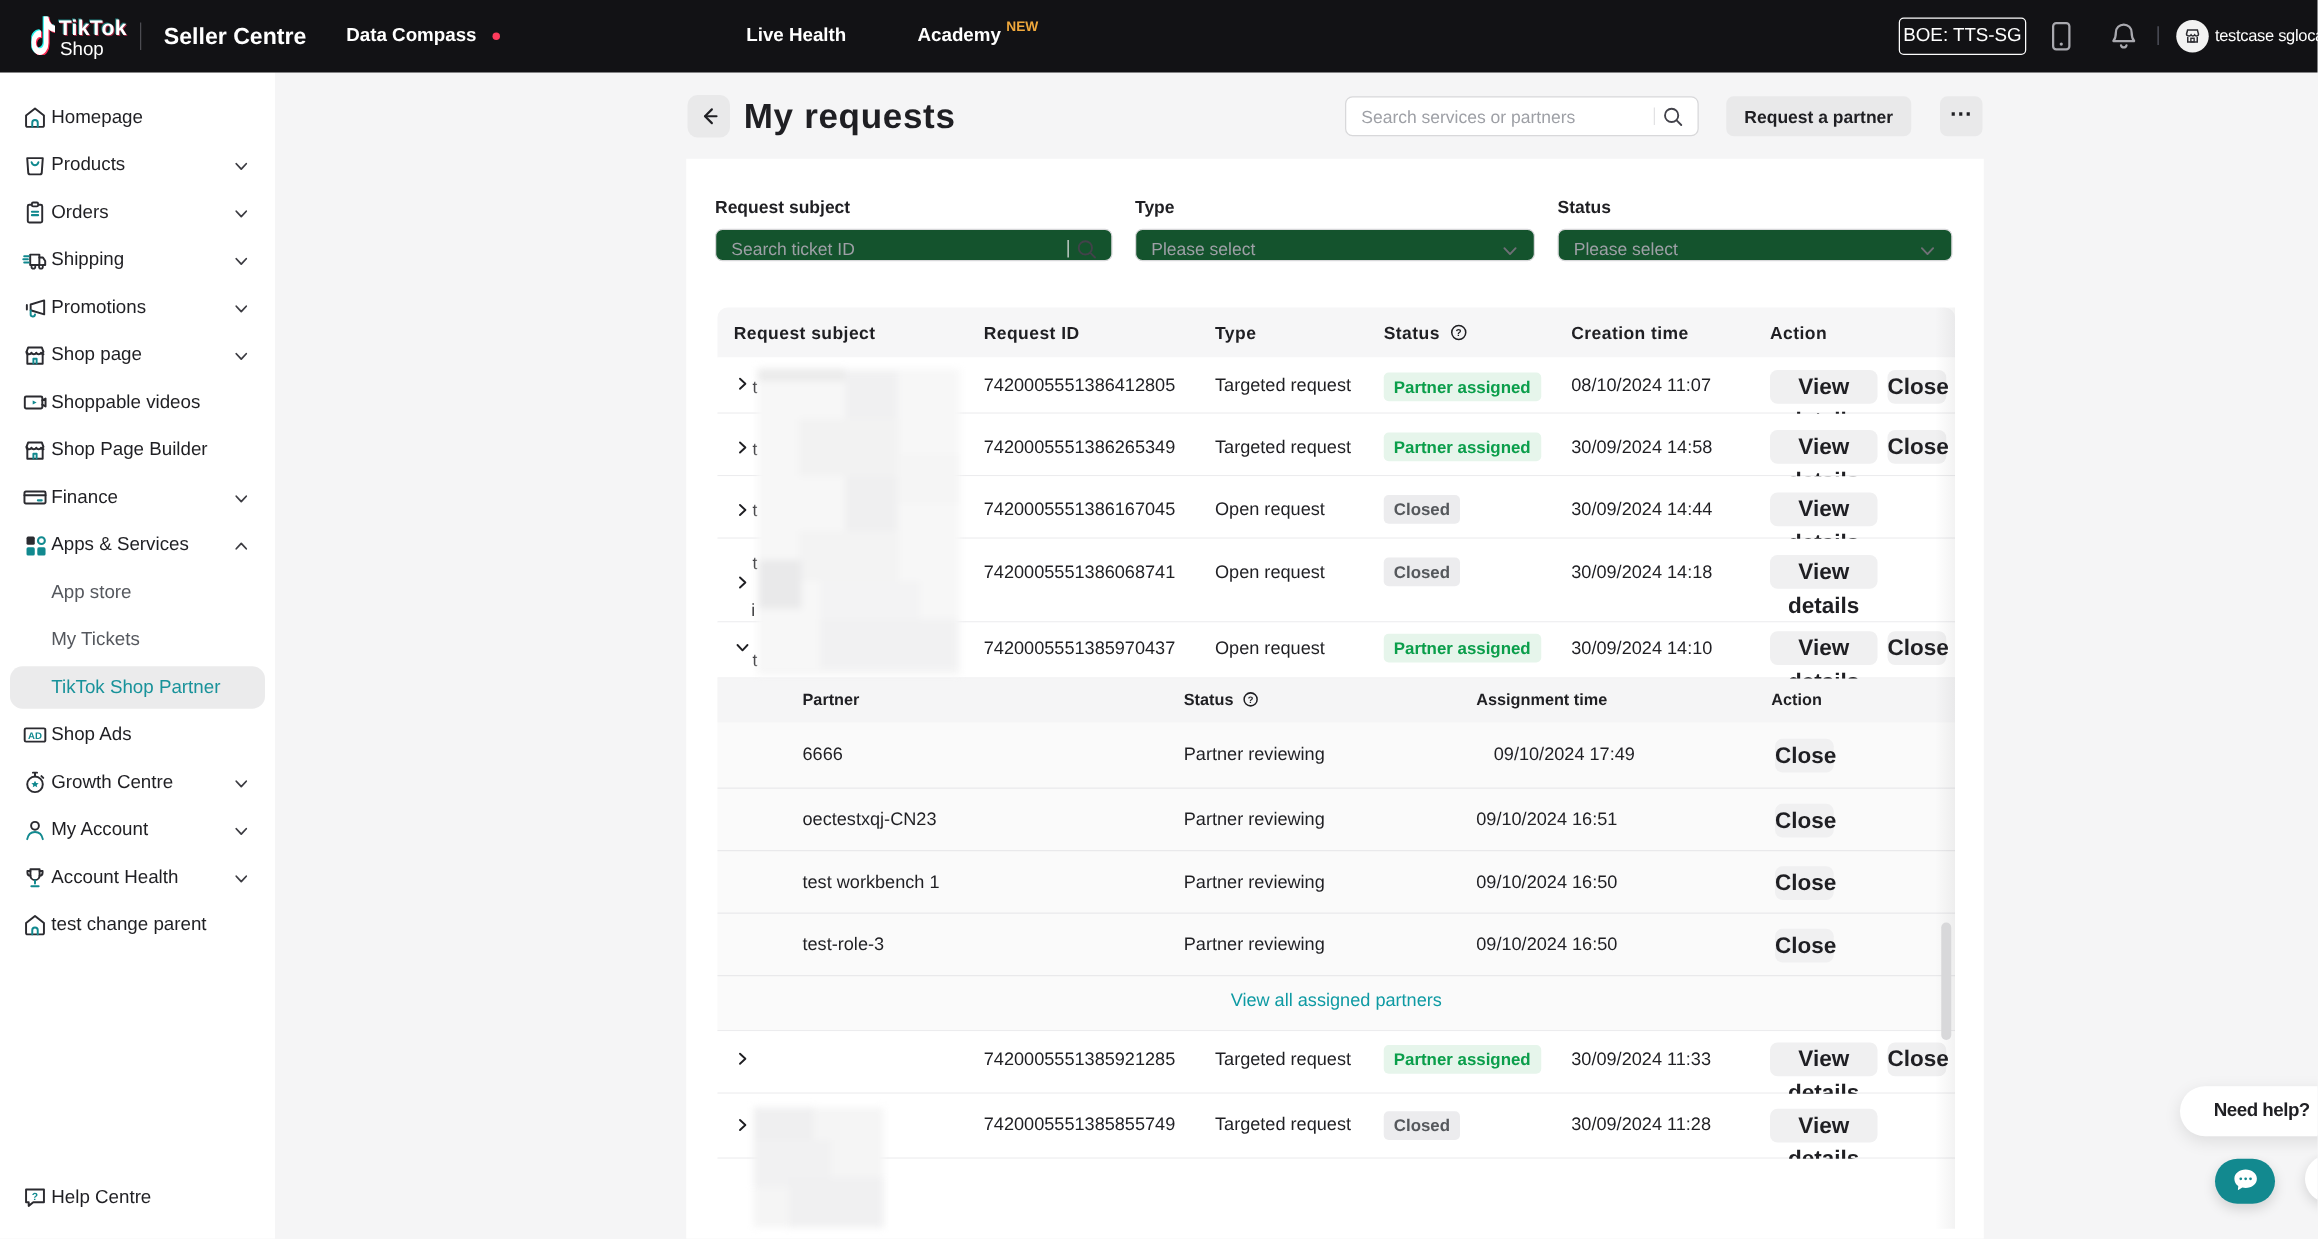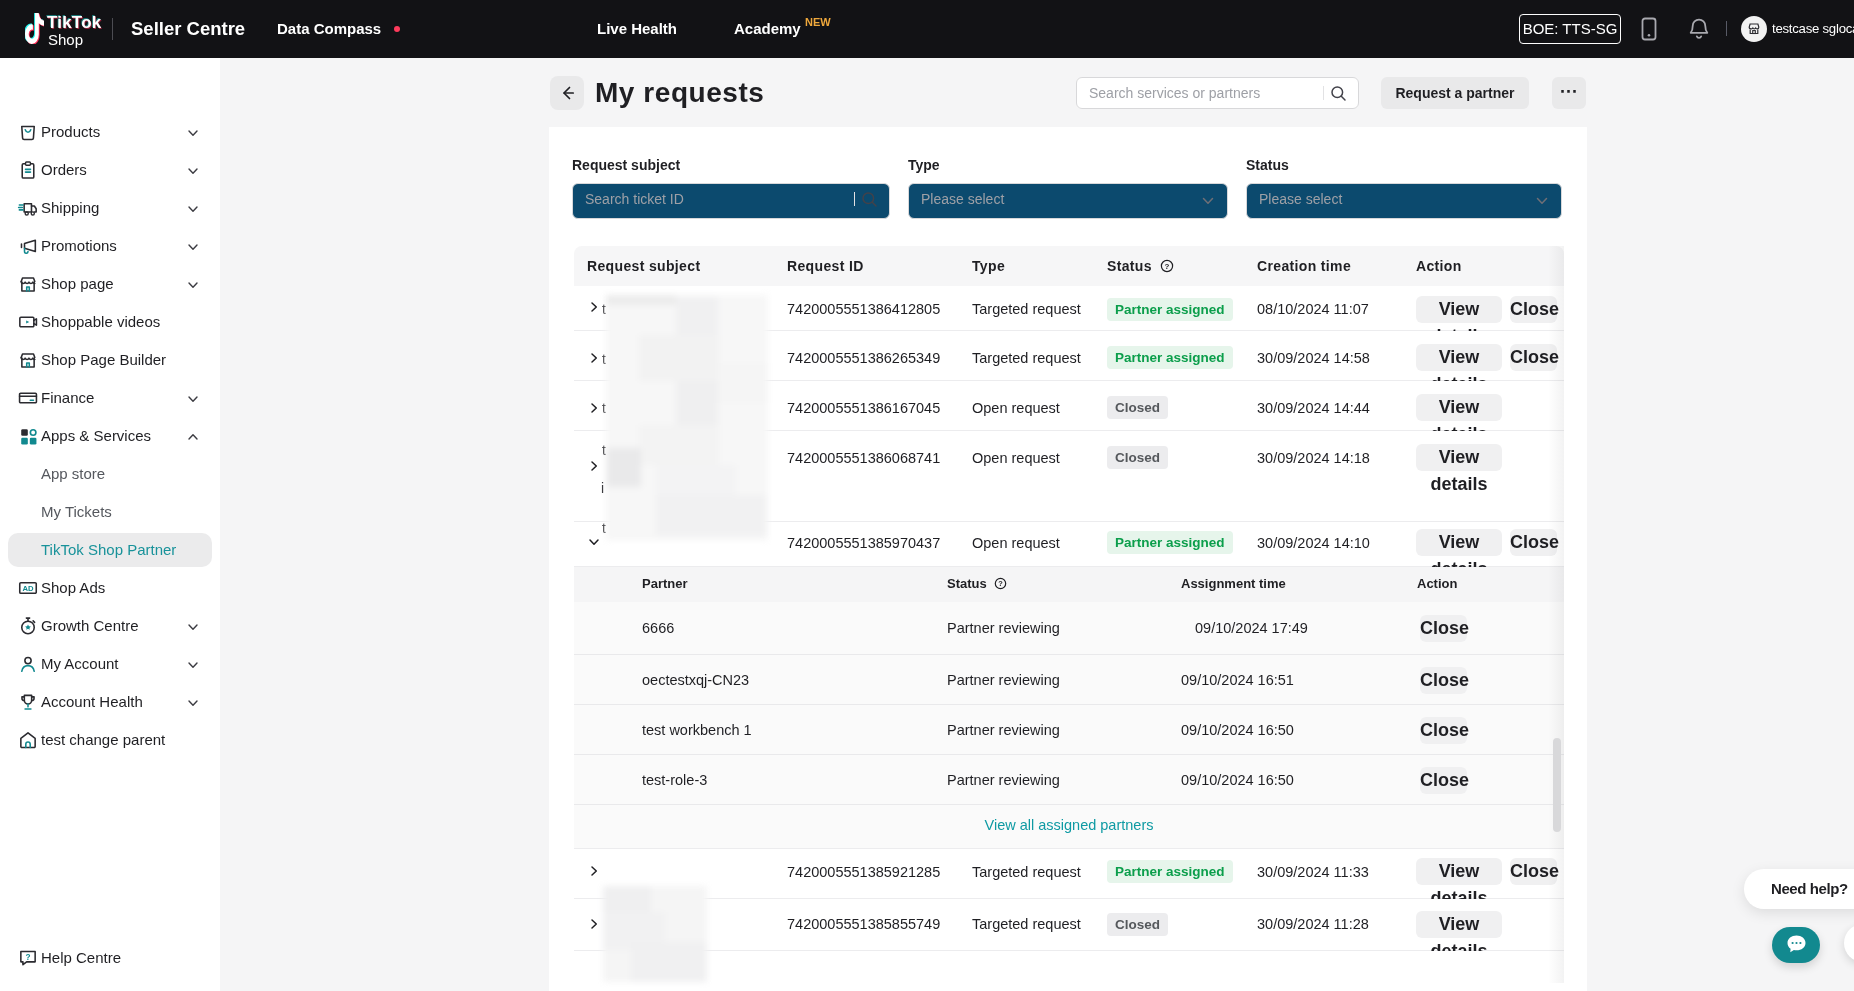--- a/index.html
+++ b/index.html
@@ -39,21 +39,21 @@
   .backbtn { position:absolute; left:550px; top:76px; width:34px; height:34px; border-radius:8px; background:#e9e9ea; text-align:center; }
   .pgtitle { position:absolute; left:595px; top:76px; height:34px; line-height:34px; font-size:28px; font-weight:700; letter-spacing:.55px; }
   .hsearch { position:absolute; left:1076px; top:77px; width:283px; height:32px; border:1px solid #d8d8da; border-radius:6px; background:#fff; }
   .hsearch .ph { position:absolute; left:12px; top:0; line-height:30px; font-size:14px; color:#9ea0a6; }
   .rap-btn { position:absolute; left:1381px; top:77px; width:148px; height:32px; border-radius:6px; background:#e9e9ea;
     text-align:center; line-height:32px; font-size:14px; font-weight:700; }
   .more-btn { position:absolute; left:1552px; top:77px; width:34px; height:32px; border-radius:6px; background:#e9e9ea;
     text-align:center; line-height:28px; font-size:18px; font-weight:700; letter-spacing:1px; }
 
   .flabel { position:absolute; top:157px; font-size:14px; font-weight:700; }
-  .finput { position:absolute; top:183px; height:36px; border:1px solid #d8d8da; border-radius:6px; background:#0c4a6e; }
+  .finput { position:absolute; top:183px; height:26px; border:1px solid #d8d8da; border-radius:6px; background:#14532d; }
   .finput .ph { position:absolute; left:12px; top:0; line-height:30px; font-size:14px; color:#9ea0a6; }
 
   
   .tbl { position:absolute; left:574px; top:246px; width:990px; }
   .thead { position:relative; height:40px; background:#f6f6f7; border-radius:8px 8px 0 0; }
   .thead span { position:absolute; top:0; line-height:40px; font-size:14px; font-weight:700; letter-spacing:.35px; }
   .trow { position:relative; border-bottom:1px solid #ececee; background:#fff; }
   .trow .cell { position:absolute; font-size:14.5px; line-height:20px; white-space:nowrap; }
   .badge { position:absolute; height:23px; border-radius:4px; font-size:13.5px; font-weight:700; line-height:23px; padding:0 8px; }
   .bg-green { background:#e6f5eb; color:#0b9e4b; }
@@ -115,20 +115,27 @@
     <svg style="position:absolute;left:5px;top:5px;" width="16" height="16" viewBox="0 0 16 16">
       <path d="M3.2 6.2 4.1 3h7.8l.9 3.2c0 .9-.75 1.6-1.65 1.6-.62 0-1.15-.33-1.43-.82-.28.49-.81.82-1.43.82-.61 0-1.14-.33-1.42-.82-.28.49-.81.82-1.43.82C4.0 7.8 3.2 7.1 3.2 6.2z" fill="none" stroke="#2b2b30" stroke-width="1.2"></path>
       <path d="M4.2 8.6v3.9h7.6V8.6" fill="none" stroke="#2b2b30" stroke-width="1.2"></path>
       <rect x="6.7" y="9.6" width="2.6" height="2.9" fill="none" stroke="#2b2b30" stroke-width="1.1"></rect>
     </svg>
   </div>
   <div class="tb-user">testcase sgloca</div>
 </div>
 
 <div class="sidebar" id="sidebar">
+    <div class="sb-item" style="top:17px;">
+      <svg class="icn" width="22" height="22" viewBox="0 0 24 24">
+        <path d="M4.2 10.3 12 4.2l7.8 6.1V19a1.2 1.2 0 0 1-1.2 1.2H5.4A1.2 1.2 0 0 1 4.2 19z" fill="none" stroke="#2b2b30" stroke-width="1.7" stroke-linecap="round" stroke-linejoin="round"></path>
+        <path d="M9.6 20.2v-3.6a2.4 2.4 0 0 1 4.8 0v3.6" fill="none" stroke="#11898f" stroke-width="1.7" stroke-linecap="round" stroke-linejoin="round"></path>
+      </svg>
+      <span class="lbl">Homepage</span>
+    </div>
     <div class="sb-item" style="top:55px;">
       <svg class="icn" width="22" height="22" viewBox="0 0 24 24">
         <path d="M5.2 6h13.6l-.9 12.7a1.6 1.6 0 0 1-1.6 1.5H7.7a1.6 1.6 0 0 1-1.6-1.5z" fill="none" stroke="#2b2b30" stroke-width="1.7" stroke-linecap="round" stroke-linejoin="round"></path>
         <path d="M9 9.6c.6 1.8 1.8 2.7 3 2.7s2.4-.9 3-2.7" fill="none" stroke="#11898f" stroke-width="1.7" stroke-linecap="round" stroke-linejoin="round"></path>
       </svg>
       <span class="lbl">Products</span>
       <svg class="chev" width="12" height="12" viewBox="0 0 12 12">
         <path d="m2 4 4 4.3L10 4" fill="none" stroke="#3c3c42" stroke-width="1.4" stroke-linecap="round" stroke-linejoin="round"></path>
       </svg>
     </div>
@@ -365,21 +372,21 @@
     <div class="trow" style="height:50px;">
       <svg class="chev-r" style="top:21px;" width="12" height="12" viewBox="0 0 12 12">
         <path d="m4 2 4.3 4L4 10" fill="none" stroke="#1f1f23" stroke-width="1.5" stroke-linecap="round" stroke-linejoin="round"></path>
       </svg>
       <div class="cell" style="left:213px;top:17px;">7420005551386167045</div>
       <div class="cell" style="left:398px;top:17px;">Open request</div>
       <div class="badge bg-gray" style="left:533px;top:15.5px;">Closed</div>
       <div class="cell" style="left:683px;top:17px;">30/09/2024 14:44</div>
       <div class="btn" style="left:842px;top:13.5px;width:86px;">View details</div>
     </div>
-    <div class="trow" style="height:91px;">
+    <div class="trow" style="height:67px;">
       <svg class="chev-r" style="top:29.6px;" width="12" height="12" viewBox="0 0 12 12">
         <path d="m4 2 4.3 4L4 10" fill="none" stroke="#1f1f23" stroke-width="1.5" stroke-linecap="round" stroke-linejoin="round"></path>
       </svg>
       <div class="cell" style="left:213px;top:17.1px;">7420005551386068741</div>
       <div class="cell" style="left:398px;top:17.1px;">Open request</div>
       <div class="badge bg-gray" style="left:533px;top:15.600000000000001px;">Closed</div>
       <div class="cell" style="left:683px;top:17.1px;">30/09/2024 14:18</div>
       <div class="btn" style="left:842px;top:13.600000000000001px;width:86px;">View details</div>
     </div>
     <div class="trow" style="height:45.8px;">

